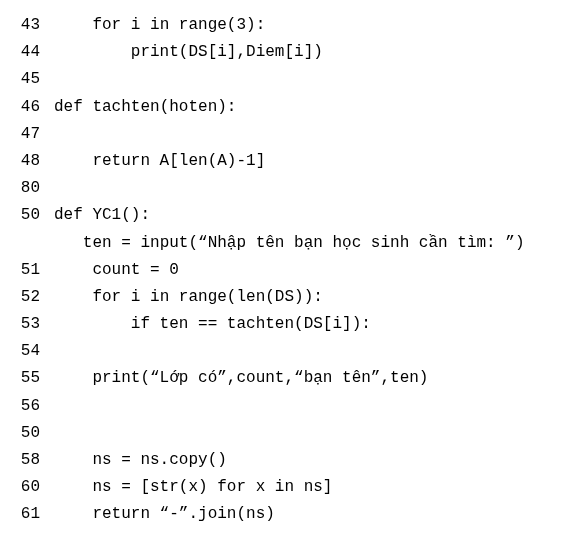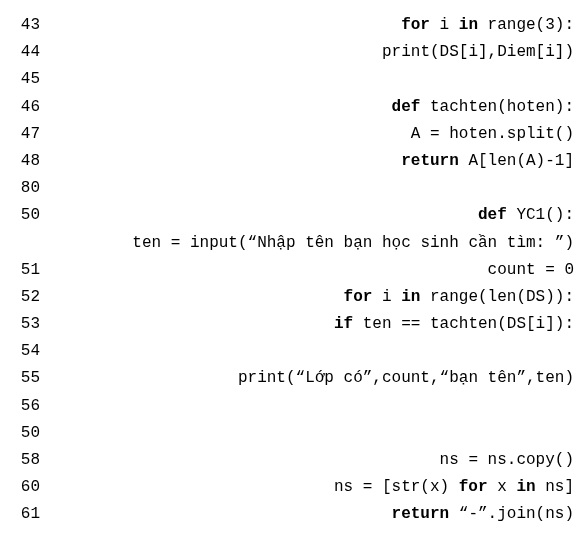--- a/index.html
+++ b/index.html
@@ -16,47 +16,46 @@
       padding: 12px 8px;
       width: 582px;
     }
     .code-container {
       display: block;
     }
     .line {
       display: flex;
       align-items: baseline;
       white-space: pre;
-      justify-content: space-between;
     }
     .line-number {
       display: inline-block;
       width: 32px;
       text-align: right;
       color: #000000;
       margin-right: 14px;
       font-weight: 400;
       flex-shrink: 0;
     }
     .code {
       white-space: pre;
     }
     .keyword {
-      font-weight: bold;
+      font-weight: normal;
     }
   </style>
 </head>
 <body>
 
 <div class="code-container">
     <div class="line"><span class="line-number">43</span><span class="code"><span>    </span><span class="keyword">for</span><span> i </span><span class="keyword">in</span><span> range(3):</span></span></div>
     <div class="line"><span class="line-number">44</span><span class="code"><span>        </span><span>print(DS[i],Diem[i])</span></span></div>
     <div class="line"><span class="line-number">45</span><span class="code"><span></span></span></div>
     <div class="line"><span class="line-number">46</span><span class="code"><span></span><span class="keyword">def</span><span> tachten(hoten):</span></span></div>
-    <div class="line"><span class="line-number">47</span><span class="code"><span>    </span><span>A = hoten.split()</span></span></div>
+    <div class="line"><span class="line-number">47</span><span class="code"><span>    </span></span></div>
     <div class="line"><span class="line-number">48</span><span class="code"><span>    </span><span class="keyword">return</span><span> A[len(A)-1]</span></span></div>
     <div class="line"><span class="line-number">80</span><span class="code"><span></span></span></div>
     <div class="line"><span class="line-number">50</span><span class="code"><span></span><span class="keyword">def</span><span> YC1():</span></span></div>
     <div class="line"><span class="line-number"></span><span class="code"><span>   </span><span>ten = input(“Nhập tên bạn học sinh cần tìm: ”)</span></span></div>
     <div class="line"><span class="line-number">51</span><span class="code"><span>    </span><span>count = 0</span></span></div>
     <div class="line"><span class="line-number">52</span><span class="code"><span>    </span><span class="keyword">for</span><span> i </span><span class="keyword">in</span><span> range(len(DS)):</span></span></div>
     <div class="line"><span class="line-number">53</span><span class="code"><span>        </span><span class="keyword">if</span><span> ten == tachten(DS[i]):</span></span></div>
     <div class="line"><span class="line-number">54</span></div>
     <div class="line"><span class="line-number">55</span><span class="code"><span>    </span><span>print(“Lớp có”,count,“bạn tên”,ten)</span></span></div>
     <div class="line"><span class="line-number">56</span><span class="code"><span></span></span></div>

